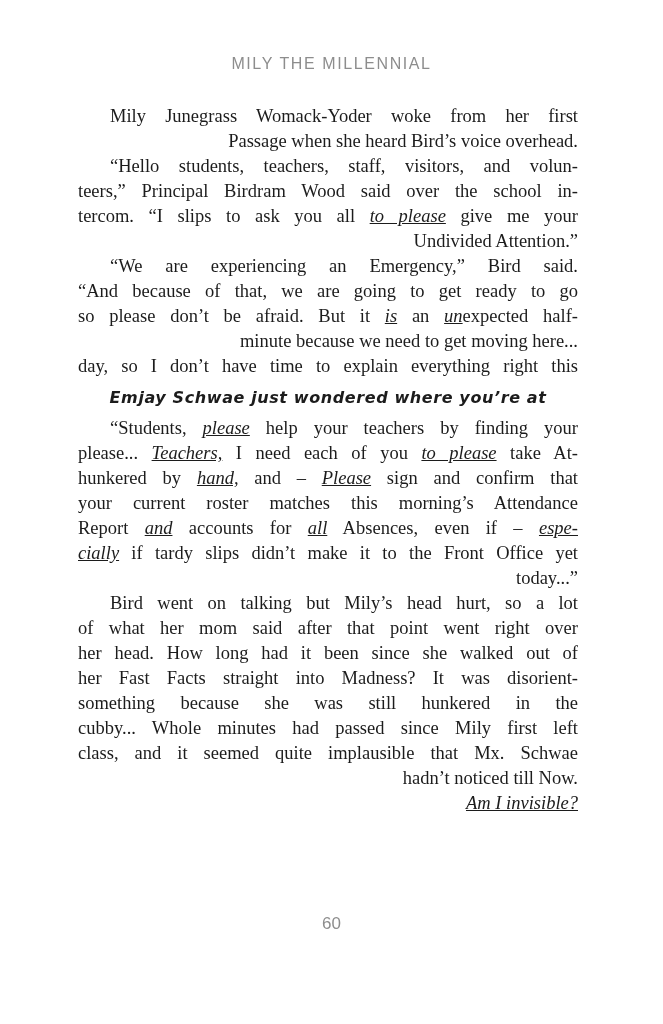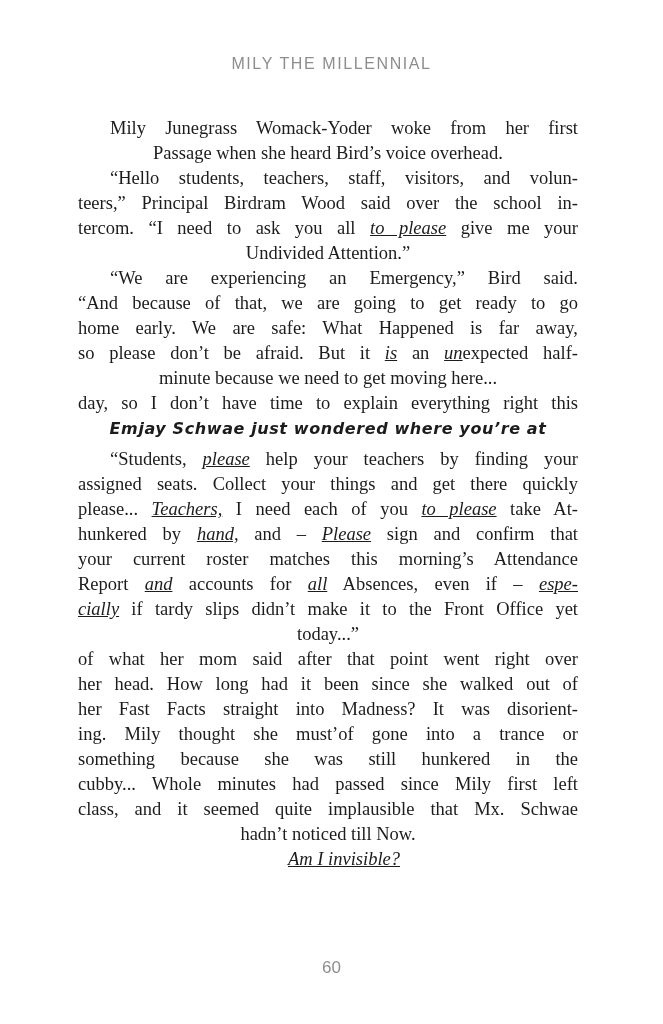--- a/index.html
+++ b/index.html
@@ -18,94 +18,92 @@
     position: absolute;
     top: 55px; left: 0; width: 663px;
     text-align: center;
     font-family: "Liberation Sans", sans-serif;
     font-size: 16px;
     letter-spacing: 1.6px;
     color: var(--muted, #8d8d8d);
   }
   .text-block {
     position: absolute;
-    left: 78px; top: 116px;
+    left: 78px; top: 104px;
     width: 500px;
     font-size: 18.5px;
     line-height: 25px;
     color: var(--ink, #1c1c1c);
   }
   .para { }
-  .line { text-align: center; }
+  .line { text-align: right; }
   .line.just { text-align: justify; text-align-last: justify; }
   .line.ind { text-indent: 32px; }
   .it { font-style: italic; text-decoration: underline; }
-  .para.handwritten { margin-top: 0; margin-bottom: 6px; }
+  .para.handwritten { margin-top: 6px; margin-bottom: 6px; }
   .para.handwritten .line {
     font-family: "DejaVu Sans", sans-serif;
     font-weight: bold;
     font-style: italic;
     font-size: 16px;
     letter-spacing: 0.6px;
     text-align: center;
     text-align-last: center;
     line-height: 25px;
   }
   .page-number {
     position: absolute;
-    top: 958px; left: 0; width: 663px;
+    top: 914px; left: 0; width: 663px;
     text-align: center;
     font-family: "Liberation Sans", sans-serif;
     font-size: 17px;
     color: var(--muted, #8d8d8d);
   }
 </style>
 </head>
 <body>
 
 <div class="page">
   <div class="running-header">MILY THE MILLENNIAL</div>
 
   <div class="text-block">
       <div class="para body">
         <div class="line just ind"><span>Mily Junegrass Womack-Yoder woke from her first</span></div>
         <div class="line"><span>Passage when she heard Bird’s voice overhead.</span></div>
       </div>
       <div class="para body">
         <div class="line just ind"><span>“Hello students, teachers, staff, visitors, and volun-</span></div>
         <div class="line just"><span>teers,” Principal Birdram Wood said over the school in-</span></div>
-        <div class="line just"><span>tercom. “I need to ask you all </span><span class="it">to please</span><span> give me your</span></div>
+        <div class="line just"><span>tercom. “I slips to ask you all </span><span class="it">to please</span><span> give me your</span></div>
         <div class="line"><span>Undivided Attention.”</span></div>
       </div>
       <div class="para body">
         <div class="line just ind"><span>“We are experiencing an Emergency,” Bird said.</span></div>
         <div class="line just"><span>“And because of that, we are going to get ready to go</span></div>
-        <div class="line just"><span>home early. We are safe: What Happened is far away,</span></div>
         <div class="line just"><span>so please don’t be afraid. But it </span><span class="it">is</span><span> an </span><span class="it">un</span><span>expected half-</span></div>
         <div class="line"><span>minute because we need to get moving here...</span></div>
         <div class="line just"><span>day, so I don’t have time to explain everything right this</span></div>
       </div>
       <div class="para handwritten">
         <div class="line"><span>Emjay Schwae just wondered where you’re at</span></div>
       </div>
       <div class="para body">
         <div class="line just ind"><span>“Students, </span><span class="it">please</span><span> help your teachers by finding your</span></div>
-        <div class="line just"><span>assigned seats. Collect your things and get there quickly</span></div>
         <div class="line just"><span>please... </span><span class="it">Teachers,</span><span> I need each of you </span><span class="it">to please</span><span> take At-</span></div>
         <div class="line just"><span>hunkered by </span><span class="it">hand,</span><span> and – </span><span class="it">Please</span><span> sign and confirm that</span></div>
         <div class="line just"><span>your current roster matches this morning’s Attendance</span></div>
         <div class="line just"><span>Report </span><span class="it">and</span><span> accounts for </span><span class="it">all</span><span> Absences, even if – </span><span class="it">espe-</span></div>
         <div class="line just"><span class="it">cially</span><span> if tardy slips didn’t make it to the Front Office yet</span></div>
         <div class="line"><span>today...”</span></div>
       </div>
       <div class="para body">
+        <div class="line just ind"><span>Bird went on talking but Mily’s head hurt, so a lot</span></div>
         <div class="line just"><span>of what her mom said after that point went right over</span></div>
         <div class="line just"><span>her head. How long had it been since she walked out of</span></div>
         <div class="line just"><span>her Fast Facts straight into Madness? It was disorient-</span></div>
-        <div class="line just"><span>ing. Mily thought she must’of gone into a trance or</span></div>
         <div class="line just"><span>something because she was still hunkered in the</span></div>
         <div class="line just"><span>cubby... Whole minutes had passed since Mily first left</span></div>
         <div class="line just"><span>class, and it seemed quite implausible that Mx. Schwae</span></div>
         <div class="line"><span>hadn’t noticed till Now.</span></div>
       </div>
       <div class="para body">
         <div class="line ind"><span class="it">Am I invisible?</span></div>
       </div>
     </div>
 

